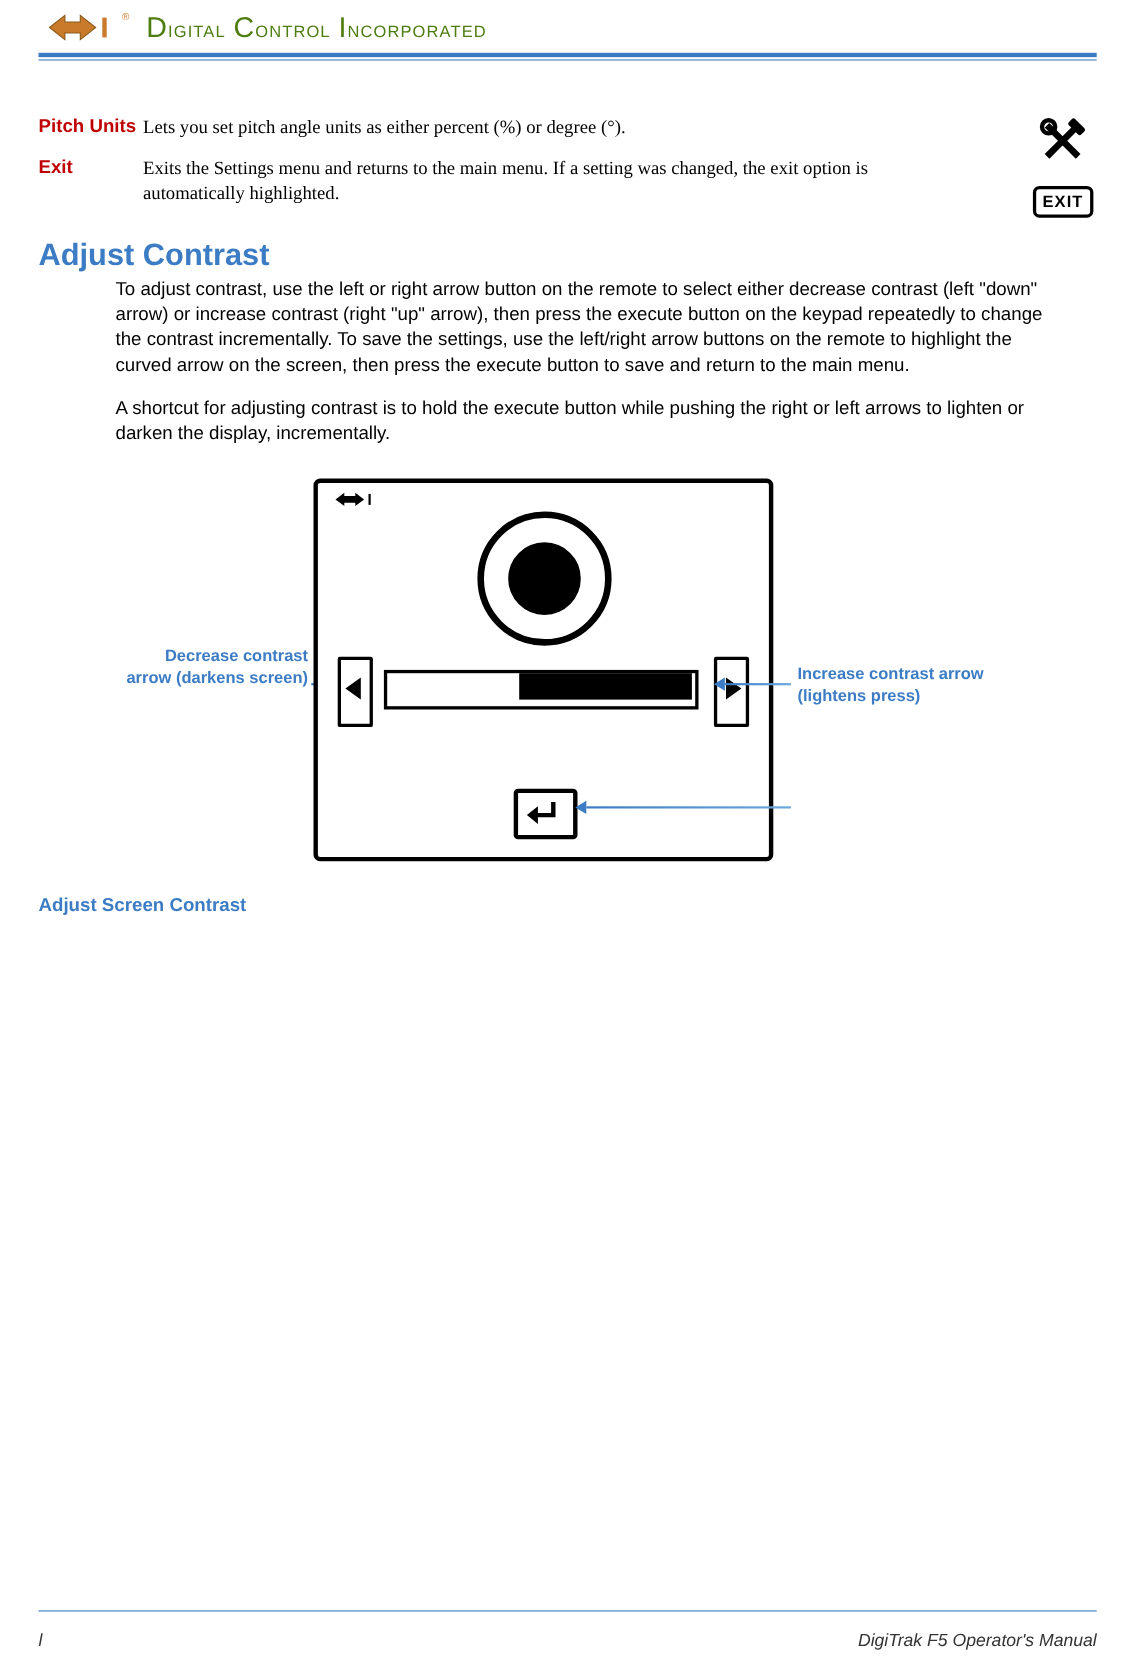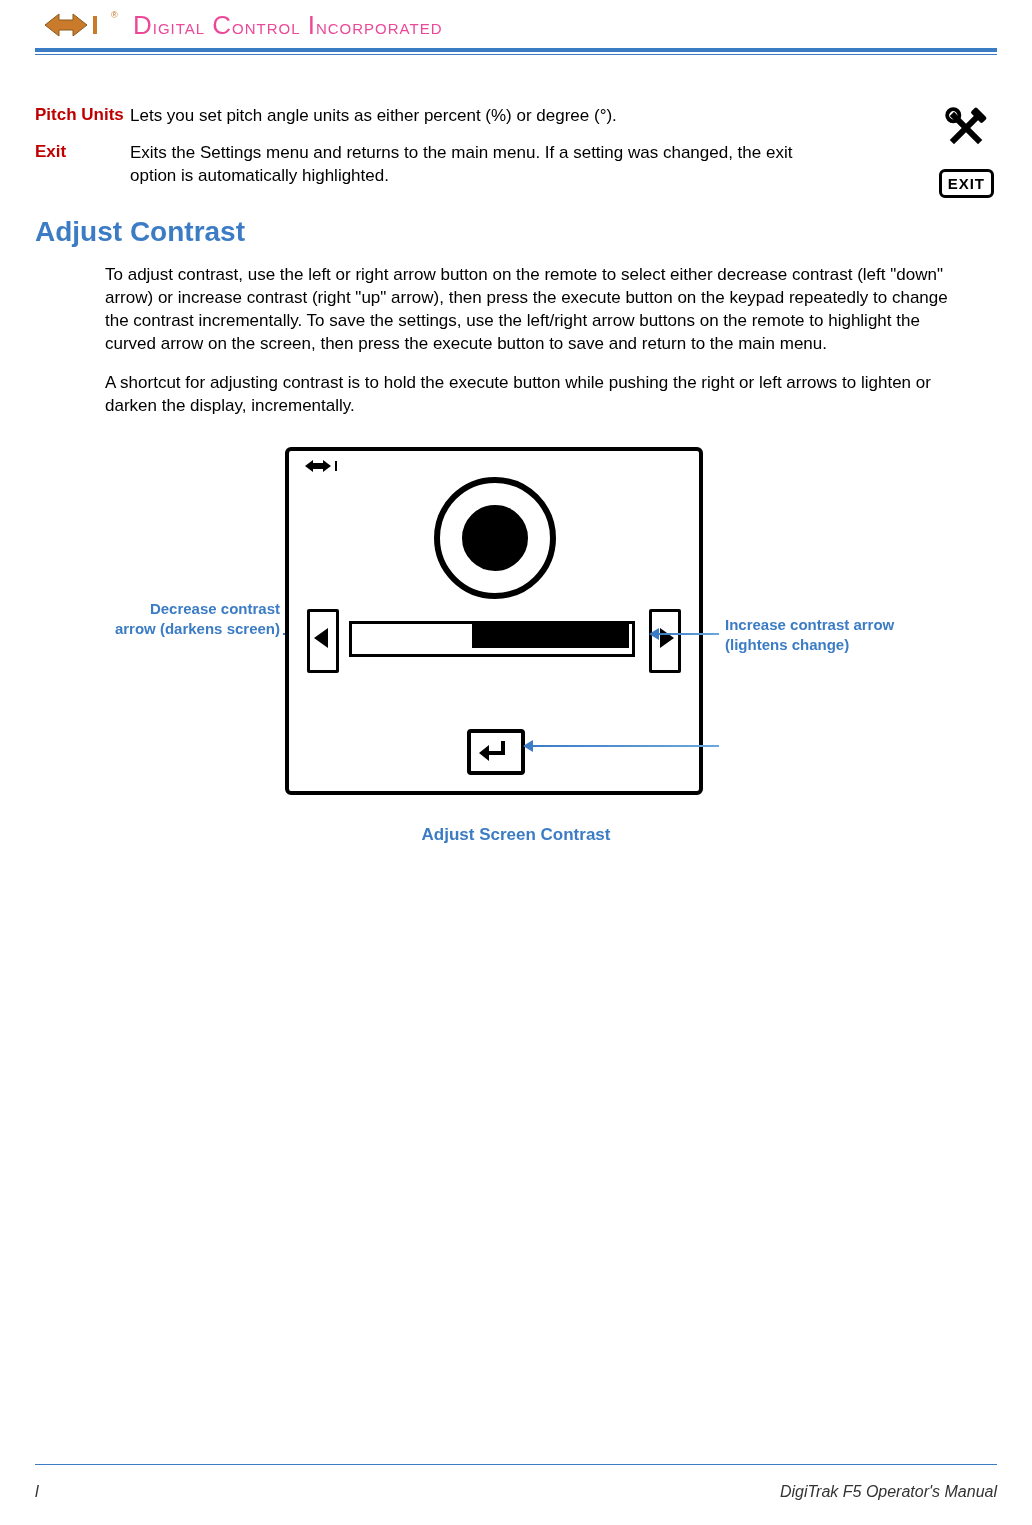--- a/index.html
+++ b/index.html
@@ -15,21 +15,21 @@
   }
   .header {
     padding: 8px 35px 0 35px;
   }
   .logo-row {
     display: flex;
     align-items: center;
     gap: 12px;
   }
   .company-name {
-    color: #ec4899;
+    color: #4d7c0f;
     font-size: 22px;
     letter-spacing: 1px;
     font-variant: small-caps;
     font-weight: 400;
   }
   .company-name .big {
     font-size: 26px;
   }
   .hr-top {
     border: none;
@@ -54,35 +54,36 @@
   }
   .def-term {
     color: #c00000;
     font-weight: bold;
     width: 95px;
     flex: 0 0 95px;
   }
   .def-text {
     flex: 1;
     line-height: 1.35;
+    font-family: Liberation Serif, serif;
   }
   .right-icons {
     position: absolute;
     right: 38px;
     top: 50px;
     display: flex;
     flex-direction: column;
     gap: 18px;
     align-items: center;
   }
   .h2 {
     color: #3b7cc4;
     font-size: 28px;
     font-weight: bold;
-    margin: 28px 0 16px 0;
+    margin: 28px 0 4px 0;
   }
   .para {
     margin: 0 40px 16px 70px;
     line-height: 1.35;
   }
   .figure-wrap {
     position: relative;
     margin-top: 30px;
     height: 360px;
   }
@@ -219,21 +220,21 @@
     border-top:6px solid transparent; border-bottom:6px solid transparent;
     border-right:10px solid #3b7cc4;
   }
   .al-right2 { left: 498px; top: 298px; width: 186px; }
   .al-right2::before {
     content:''; position:absolute; left:-10px; top:-5px;
     border-top:6px solid transparent; border-bottom:6px solid transparent;
     border-right:10px solid #3b7cc4;
   }
   .caption {
-    text-align: center;
+    text-align: left;
     color: #3b7cc4;
     font-weight: bold;
     font-size: 17px;
     margin-top: 18px;
   }
   .footer-hr {
     position: absolute;
     bottom: 52px;
     left: 35px;
     right: 35px;
@@ -328,21 +329,21 @@
         <div class="tri-right"></div>
       </div>
       <div class="return-box">
         <svg width="50" height="38">
             <path d="M 34 8 L 34 22 L 18 22 L 18 28 L 8 20 L 18 12 L 18 18 L 30 18 L 30 8 Z" fill="#000"></path>
           </svg>
       </div>
     </div>
 
     <div class="arrow-line al-right1"></div>
-    <div class="callout callout-right1">Increase contrast arrow (lightens change)</div>
+    <div class="callout callout-right1">Increase contrast arrow (lightens press)</div>
 
     <div class="arrow-line al-right2"></div>
   </div>
 
   <div class="caption">Adjust Screen Contrast</div>
 
 </div>
 
 <hr class="footer-hr">
 <div class="footer">

